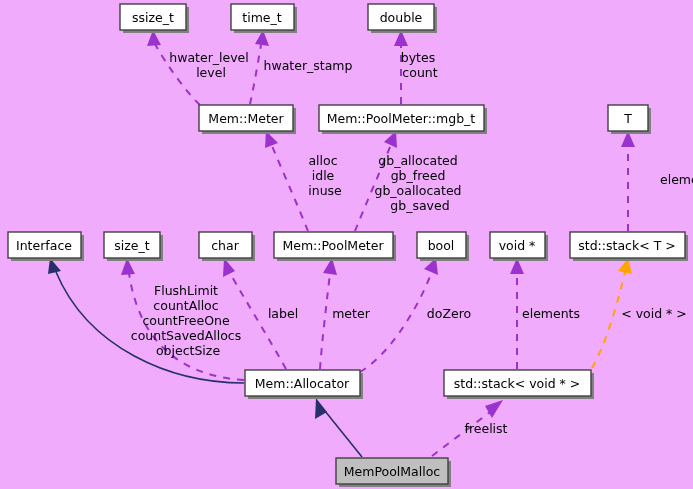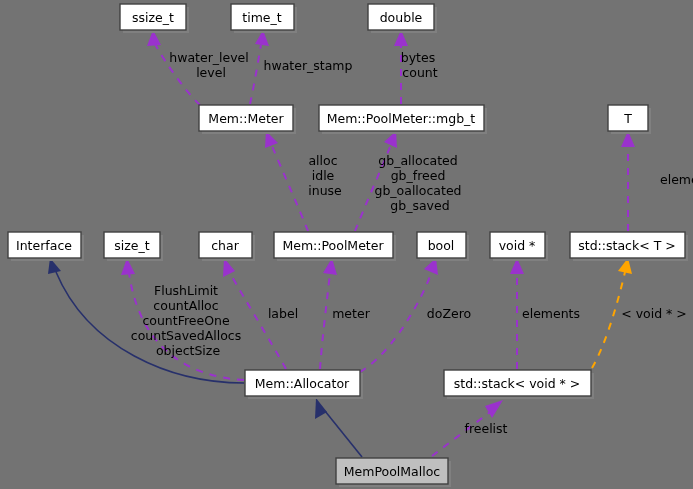--- a/index.html
+++ b/index.html
@@ -4,21 +4,21 @@
 <style>
   html, body {
     margin: 0;
     padding: 0;
     background: #ffffff;
   }
   #diagram-root {
     position: relative;
     width: 693px;
     height: 489px;
-    background: #737373;
+    background: #f0abfc;
     font-family: "DejaVu Sans", sans-serif;
     overflow: hidden;
   }
   svg#graph {
     position: absolute;
     left: 0;
     top: 0;
     width: 693px;
     height: 489px;
   }

